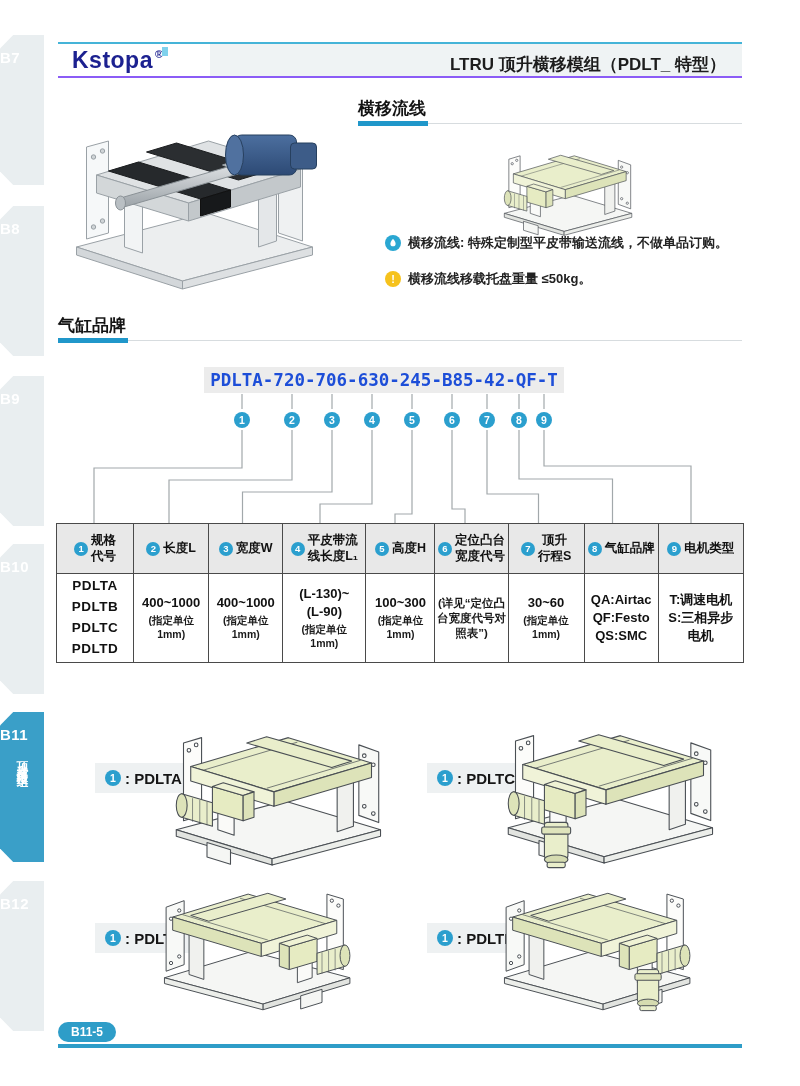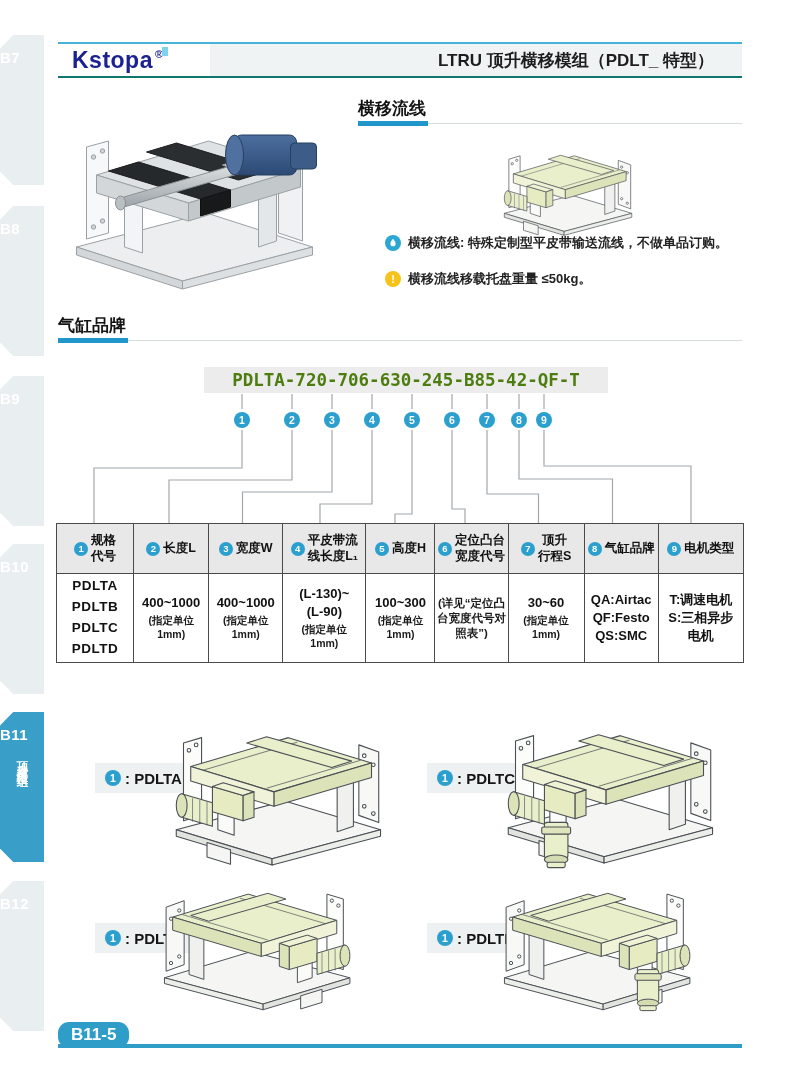--- a/index.html
+++ b/index.html
@@ -11,28 +11,28 @@
          font-weight:bold;
          clip-path:polygon(30% 0,100% 0,100% 100%,30% 100%,0 91%,0 9%); cursor:pointer; }
   .tab-b7{top:35px} .tab-b8{top:206px} .tab-b9{top:376px} .tab-b10{top:544px}
   .tab-b11{top:712px; background:#3a9fc8;} .tab-b12{top:881px}
   .tab-label{display:block; margin-top:14px; font-size:15px; letter-spacing:.5px;}
   .tab-sub{display:block; margin:9px auto 0; writing-mode:vertical-rl; text-orientation:upright;
            font-size:11.5px; letter-spacing:3px; font-weight:bold;}
 
   
   .header{position:absolute; left:58px; top:42px; width:684px; height:36px; background:#eff3f4;
-          border-top:2px solid #45b4d8; border-bottom:2px solid #0f766e;
-          display:flex; align-items:center;}
+          border-top:2px solid #45b4d8; border-bottom:2px solid #8b5cf6;
+          display:flex; align-items:flex-end;}
   .logo{position:relative; background:#fff; height:100%; width:152px; display:flex;
         align-items:center; padding-left:14px; font-weight:800; font-size:23px;
         color:#1c2190; letter-spacing:.5px;}
   .logo sup{font-size:11px; margin-left:2px; transform:translateY(-6px);}
   .logo-accent{position:absolute; left:104px; top:3px; width:6px; height:9px; background:#7fd1ec;}
-  .header-title{margin-left:auto; padding-right:28px; font-size:17px; font-weight:bold; color:#1d1d1d;}
+  .header-title{margin-left:auto; padding-right:16px; font-size:17px; font-weight:bold; color:#1d1d1d;}
 
   
   .sec-head{position:absolute;}
   .sec-title{font-size:17px; font-weight:bold; color:#141414;margin-top:13px;}
   .sec-hair{position:absolute; left:0; right:0; top:26px; height:1px; background:#d7dcdf;}
   .sec-bar{position:absolute; left:0; top:24px; width:70px; height:5px; background:#2097ca;}
   #head-flow{left:358px; top:97px; width:384px;}
   #head-order{left:58px; top:314px; width:684px;}
   #head-spec{left:58px; top:665px; width:684px;}
 
@@ -47,24 +47,24 @@
 
   
   .note{position:absolute; left:385px; display:flex; align-items:center; gap:7px;
         font-size:13px; font-weight:bold; color:#222;}
   .note1{top:234px} .note2{top:270px}
   .note-icon{width:16px; height:16px; border-radius:50%; display:flex; align-items:center;
              justify-content:center; flex:none; color:#fff; font-size:11px; font-weight:bold;}
   .icon-drop{background:#2aa7d2;} .icon-warn{background:#f6c21c;}
 
   
-  .code-box{position:absolute; left:204px; top:367px; width:404px; height:26px; background:#ececec;
+  .code-box{position:absolute; left:204px; top:367px; width:360px; height:26px; background:#ececec;
             display:flex; align-items:center; justify-content:center;
             font-family:"DejaVu Sans Mono", monospace; font-weight:bold; font-size:17.5px;
-            color:#4d7c0f; white-space:nowrap;}
+            color:#1d4ed8; white-space:nowrap;}
   .connector-svg{position:absolute; left:58px; top:392px; width:684px; height:133px;}
   .connector-svg polyline, .connector-svg line{fill:none; stroke:#a2a8ab; stroke-width:1.2;}
   .marker{position:absolute; top:412px; width:16px; height:16px; border-radius:50%;
           background:#2b9fce; color:#fff; font-size:10.5px; font-weight:bold;
           display:flex; align-items:center; justify-content:center;}
   .m1{left:234px}.m2{left:284px}.m3{left:324px}.m4{left:364px}.m5{left:404px}
   .m6{left:444px}.m7{left:479px}.m8{left:511px}.m9{left:536px}
 
   
   .order-table{position:absolute; left:56px; top:523px; width:688px; border-collapse:collapse;
@@ -84,21 +84,21 @@
 
   
   .spec-label{position:absolute; background:#eef1f2; height:30px; display:flex; align-items:center;
               padding:0 10px; font-size:15px; font-weight:bold; color:#151515; gap:4px;}
   .spec-label .cnum{width:16px; height:16px; font-size:10.5px;}
   #lab-a{left:95px; top:763px;} #lab-b{left:427px; top:763px;}
   #lab-c{left:95px; top:923px;} #lab-d{left:427px; top:923px;}
 
   
   .page-pill{position:absolute; left:58px; top:1022px; background:#2e9dc8; color:#fff;
-             font-weight:bold; font-size:17px; padding:3px 13px; border-radius:11px; z-index:2;}
+             font-weight:bold; font-size:12px; padding:3px 13px; border-radius:11px; z-index:2;}
   .footer-line{position:absolute; left:58px; top:1044px; width:684px; height:4px; background:#2e9dc8;}
 </style>
 </head>
 <body>
 
 <div class="page">
 
   <svg width="0" height="0" style="position:absolute" aria-hidden="true">
     <defs>
       <g id="mod" stroke="#4a4f54" stroke-width="1.2" stroke-linejoin="round">

